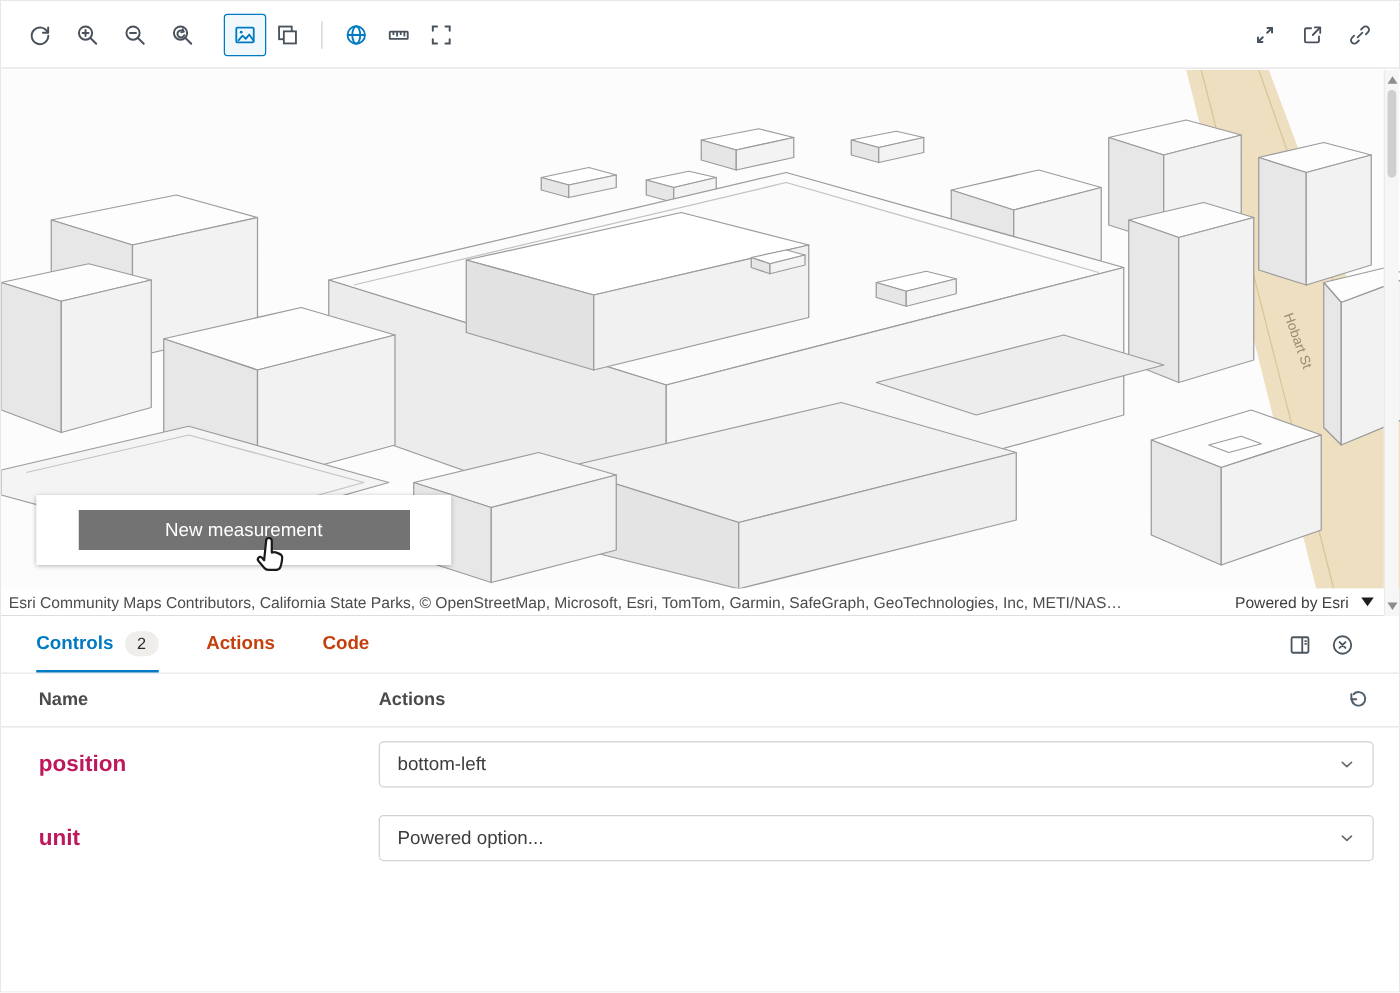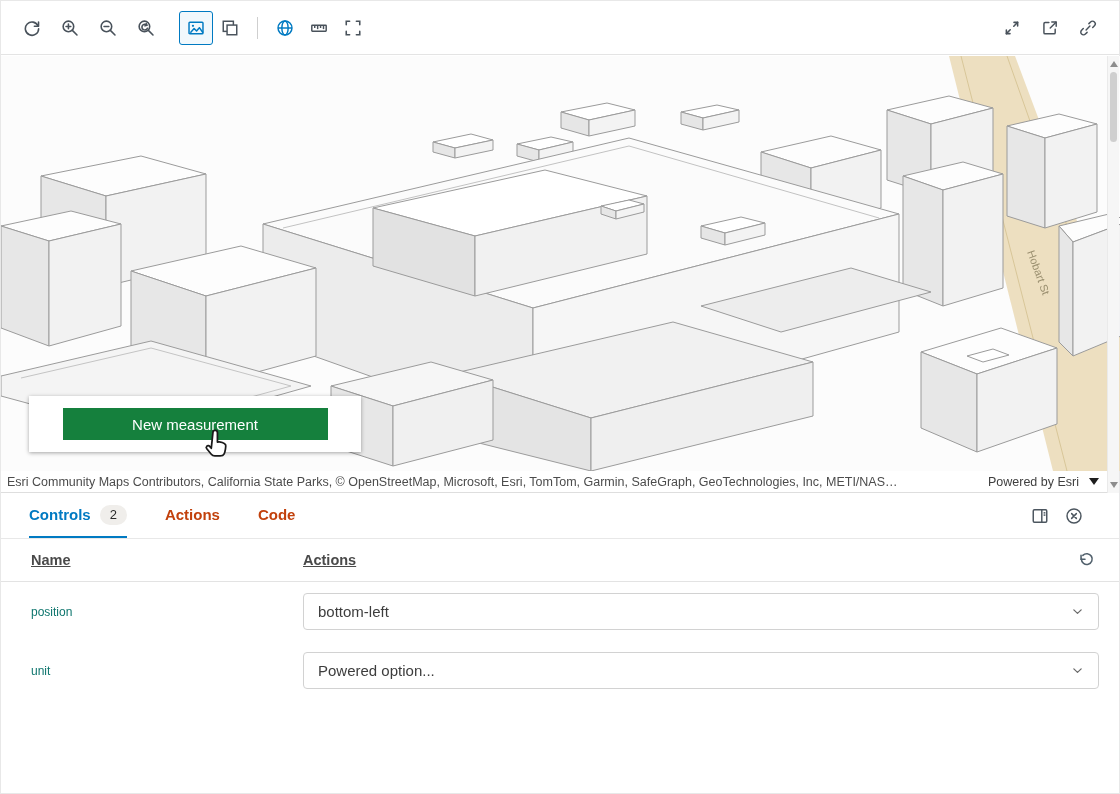--- a/index.html
+++ b/index.html
@@ -36,21 +36,21 @@
     background:#fcfcfc; overflow:hidden;
   }
   .map svg.scene { display:block; }
 
   .measure-card {
     position:absolute; left:28px; top:340px; width:332px; height:56px;
     background:#fff; box-shadow:0 1px 4px rgba(0,0,0,.35);
     display:flex; align-items:center; justify-content:center;
   }
   .measure-btn {
-    width:265px; height:32px; background:#15803d; color:#fff;
+    width:265px; height:32px; background:#737373; color:#fff;
     display:flex; align-items:center; justify-content:center;
     font-size:15px; cursor:pointer; border:none;
   }
   .cursor-hand { position:absolute; left:198px; top:370px; width:36px; height:38px; pointer-events:none; }
 
   
   .v-scrollbar {
     position:absolute; top:55px; right:0; width:12px; height:437px;
     background:#f6f6f6; border-left:1px solid #eaeaea;
   }
@@ -92,28 +92,28 @@
   .tab-badge {
     background:#f0eeeb; color:#2b2b2b; border-radius:10px;
     padding:1px 10px; font-size:13px; font-weight:400; line-height:18px;
   }
   .tabbar-spacer { flex:1 1 auto; }
   .tabbar .icon-btn { align-self:center; color:#4c565f; }
 
   .grid-header {
     height:43px; display:flex; align-items:center; padding:0 0 0 30px;
     border-bottom:1px solid #e3e3e3;
-    font-size:14.5px; font-weight:700; color:#4a4a4a;text-decoration:underline;
+    font-size:14.5px; font-weight:700; color:#4a4a4a;
   }
   .col-name { width:272px; flex:0 0 auto; }
   .col-control { flex:1 1 auto; }
   .grid-header .icon-btn { margin-right:18px; color:#51606c; width:30px; height:30px; }
 
   .control-row { height:59px; display:flex; align-items:center; padding-left:30px; }
-  .row-name { width:272px; flex:0 0 auto; font-size:12px; font-weight:400; color:#0f766e; }
+  .row-name { width:272px; flex:0 0 auto; font-size:18px; font-weight:700; color:#be185d; }
   .select-box {
     flex:1 1 auto; margin-right:20px; height:37px;
     border:1px solid #d2d2d2; border-radius:4px; background:#fff;
     display:flex; align-items:center; justify-content:space-between;
     padding:0 14px; font-size:15px; color:#3d3d3d; cursor:pointer;
   }
   .select-box .chev { color:#6a6a6a; flex:0 0 auto; }
   .chev svg { width:13px; height:13px; display:block; }
 </style>
 </head>

